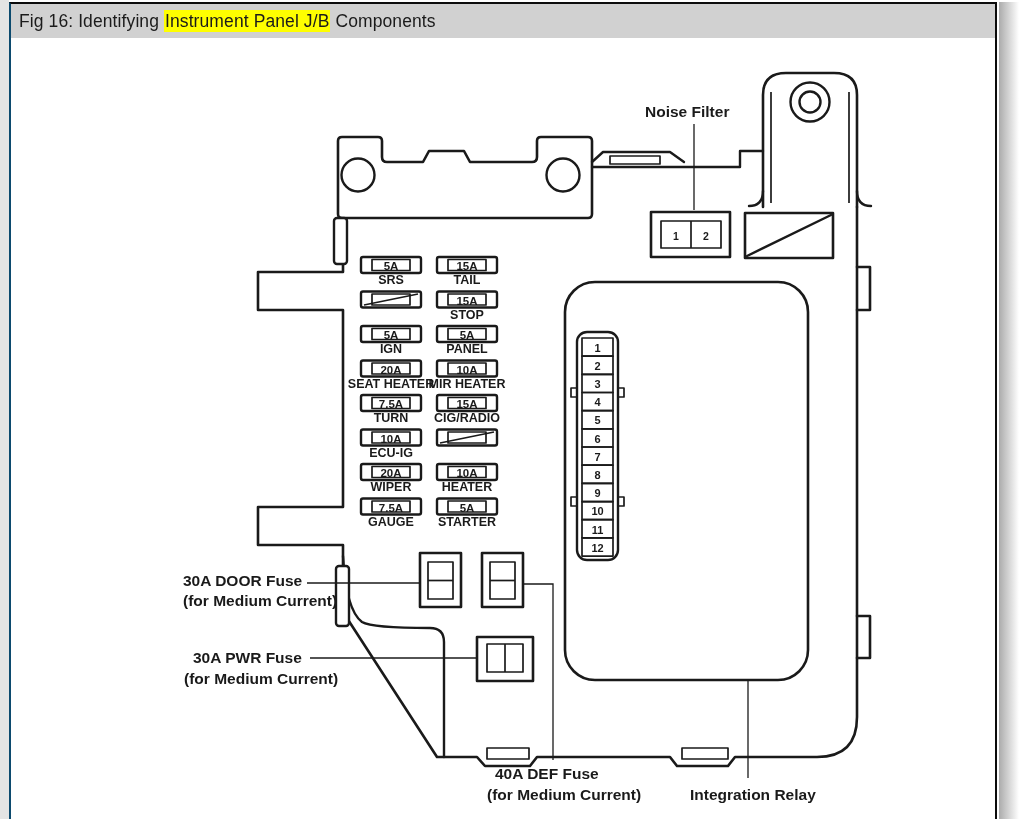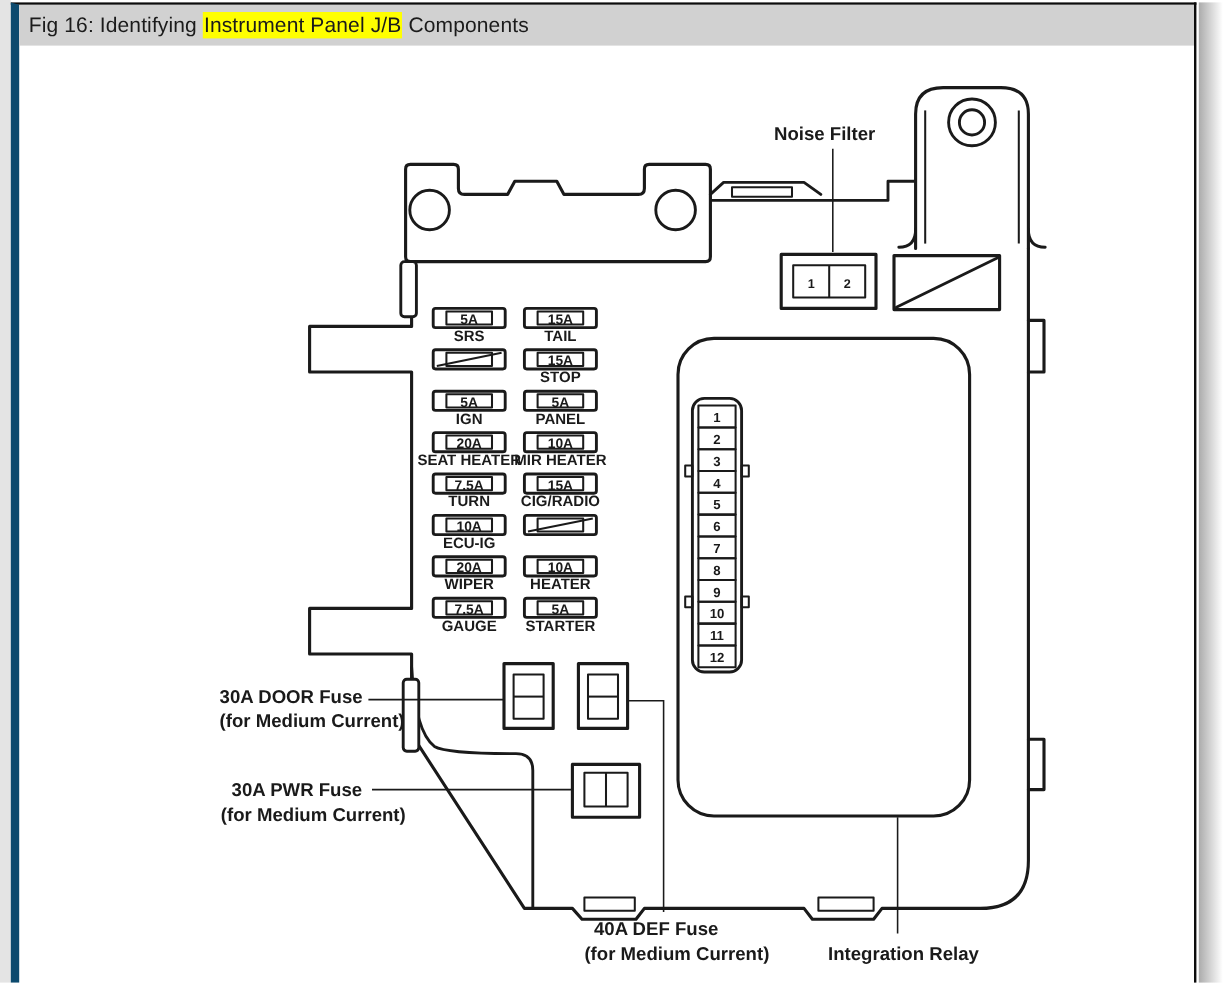--- a/index.html
+++ b/index.html
@@ -1,20 +1,20 @@
 <!DOCTYPE html>
 <html><head>
 <meta charset="utf-8">
 <style>
   html,body{margin:0;padding:0;background:#fff;}
   body{width:1027px;height:819px;position:relative;overflow:hidden;
        font-family:"Liberation Sans",sans-serif;}
   .left-strip{position:absolute;left:0;top:0;width:9px;height:819px;background:#e4e4e4;}
   .frame{position:absolute;left:9px;top:2px;width:988px;height:817px;box-sizing:border-box;
-         border-left:7px solid #0c4a6e;border-right:2px solid #0c0c0c;border-top:2px solid #0c0c0c;
+         border-left:2px solid #0c4a6e;border-right:2px solid #0c0c0c;border-top:2px solid #0c0c0c;
          background:#fff;}
   .shadow{position:absolute;left:999px;top:2px;width:20px;height:817px;
           background:linear-gradient(to right,rgba(70,70,70,.45),rgba(255,255,255,0));}
   .titlebar{position:absolute;left:0;top:0;width:100%;height:34px;background:#d1d1d1;
             display:flex;align-items:center;padding-left:8px;box-sizing:border-box;
             font-size:17.5px;color:#1b1b1b;letter-spacing:.1px;}
   .hl{background:#ffff00;padding:1px 1px;}
   svg.diagram{position:absolute;left:0;top:0;width:1027px;height:819px;}
   svg text{font-family:"Liberation Sans",sans-serif;fill:#1a1a1a;font-weight:700;}
   .t-big{font-size:15.5px;}

